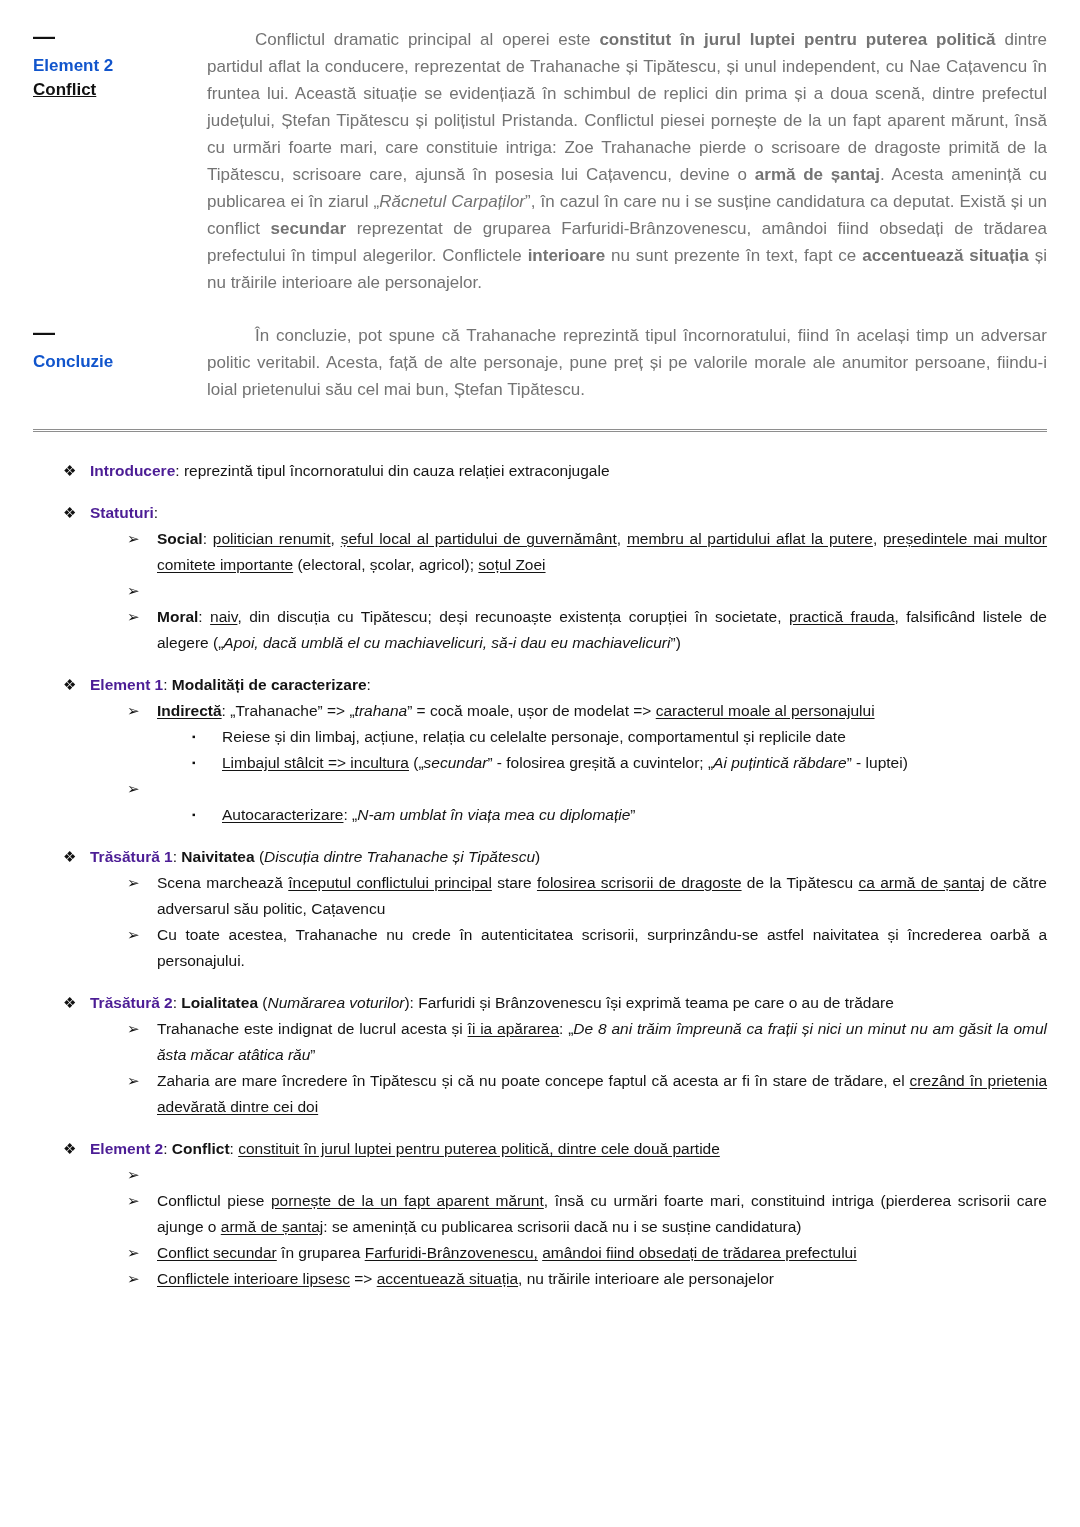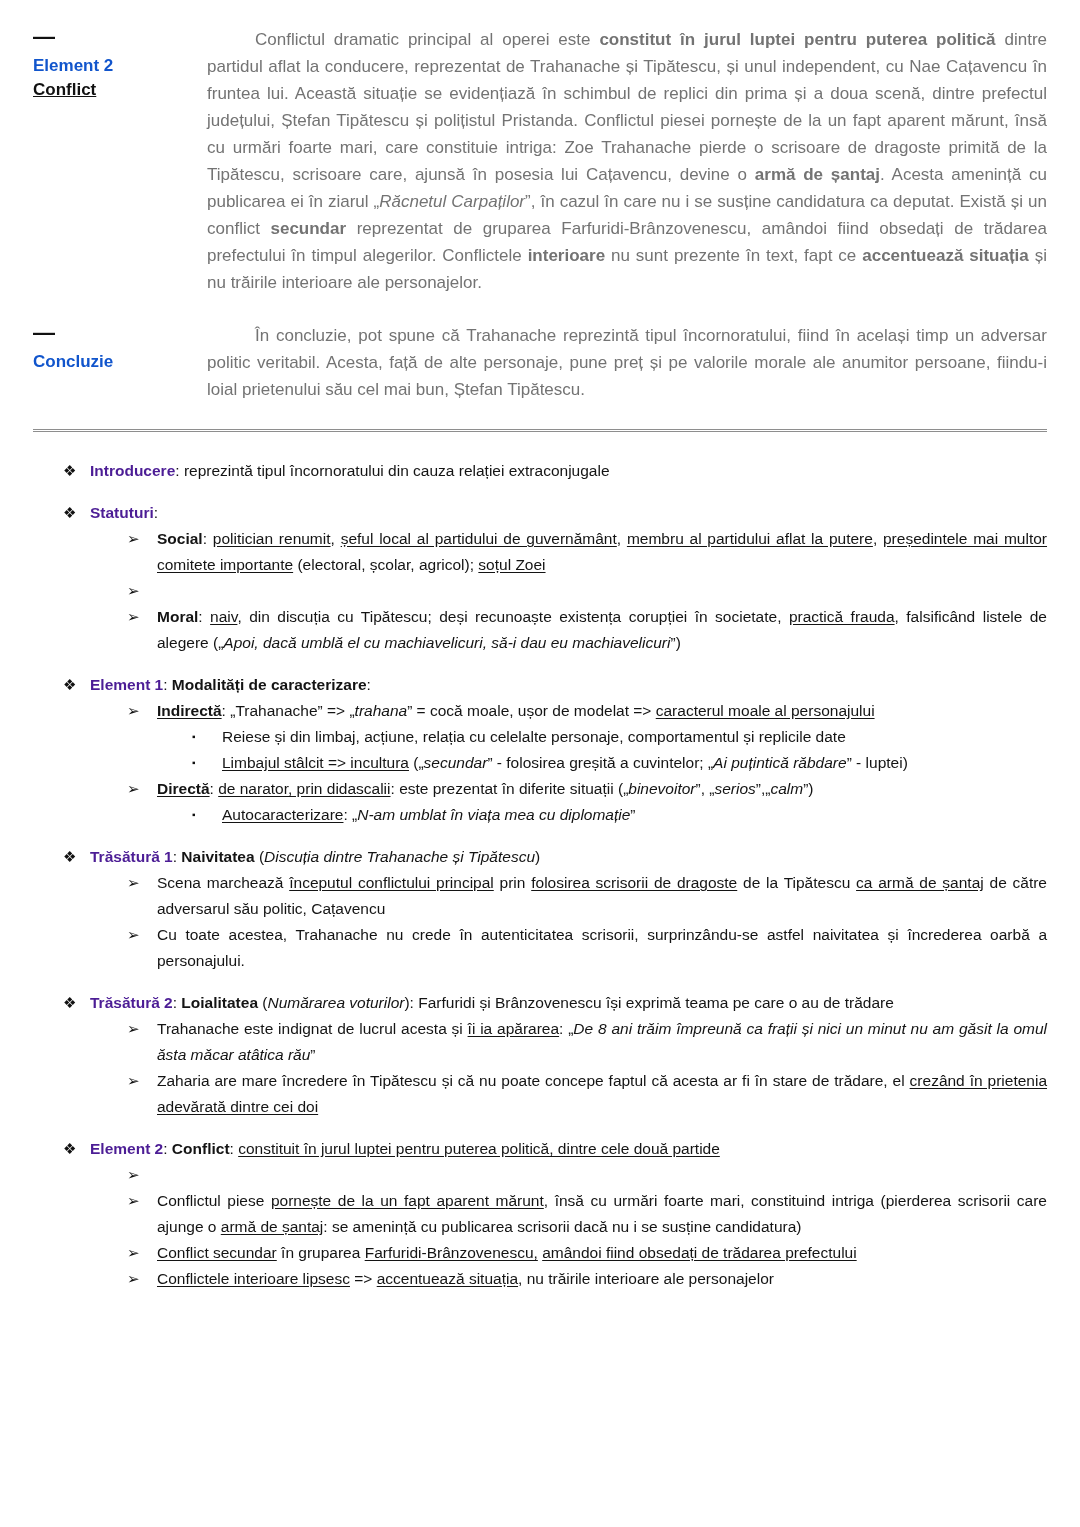--- a/index.html
+++ b/index.html
@@ -99,33 +99,32 @@
       <div class="row lvl3">
         <span class="bullet">▪</span>
         <div class="txt"><span>Reiese și din limbaj, acțiune, relația cu celelalte personaje, comportamentul și replicile date</span></div>
       </div>
       <div class="row lvl3">
         <span class="bullet">▪</span>
         <div class="txt"><span class="u">Limbajul stâlcit =&gt; incultura</span><span> („</span><span class="i">secundar</span><span>” - folosirea greșită a cuvintelor; „</span><span class="i">Ai puțintică răbdare</span><span>” - luptei)</span></div>
       </div>
       <div class="row lvl2">
         <span class="bullet">➢</span>
-        <div class="txt"><span class="b u">Directă</span><span>: </span><span class="u">de narator, prin didascalii</span><span>: este prezentat în diferite situații („</span><span class="i">binevoitor</span><span>”, „</span><span class="i">serios</span><span>”,„</span><span class="i">calm</span><span>”)</span></div>
       </div>
       <div class="row lvl3">
         <span class="bullet">▪</span>
         <div class="txt"><span class="u">Autocaracterizare</span><span>: „</span><span class="i">N-am umblat în viața mea cu diplomație</span><span>”</span></div>
       </div>
       <div class="row lvl1">
         <span class="bullet">❖</span>
         <div class="txt"><span class="b c-blue">Trăsătură 1</span><span>: </span><span class="b">Naivitatea</span><span> (</span><span class="i">Discuția dintre Trahanache și Tipătescu</span><span>)</span></div>
       </div>
       <div class="row lvl2">
         <span class="bullet">➢</span>
-        <div class="txt"><span>Scena marchează </span><span class="u">începutul conflictului principal</span><span> prin </span><span class="u">folosirea scrisorii de dragoste</span><span> de la Tipătescu </span><span class="u">ca armă de șantaj</span><span> de către adversarul său politic, Cațavencu</span></div>
+        <div class="txt"><span>Scena marchează </span><span class="u">începutul conflictului principal</span><span> stare </span><span class="u">folosirea scrisorii de dragoste</span><span> de la Tipătescu </span><span class="u">ca armă de șantaj</span><span> de către adversarul său politic, Cațavencu</span></div>
       </div>
       <div class="row lvl2">
         <span class="bullet">➢</span>
         <div class="txt"><span>Cu toate acestea, Trahanache nu crede în autenticitatea scrisorii, surprinzându-se astfel naivitatea și încrederea oarbă a personajului.</span></div>
       </div>
       <div class="row lvl1">
         <span class="bullet">❖</span>
         <div class="txt"><span class="b c-blue">Trăsătură 2</span><span>: </span><span class="b">Loialitatea</span><span> (</span><span class="i">Numărarea voturilor</span><span>): Farfuridi și Brânzovenescu își exprimă teama pe care o au de trădare</span></div>
       </div>
       <div class="row lvl2">

